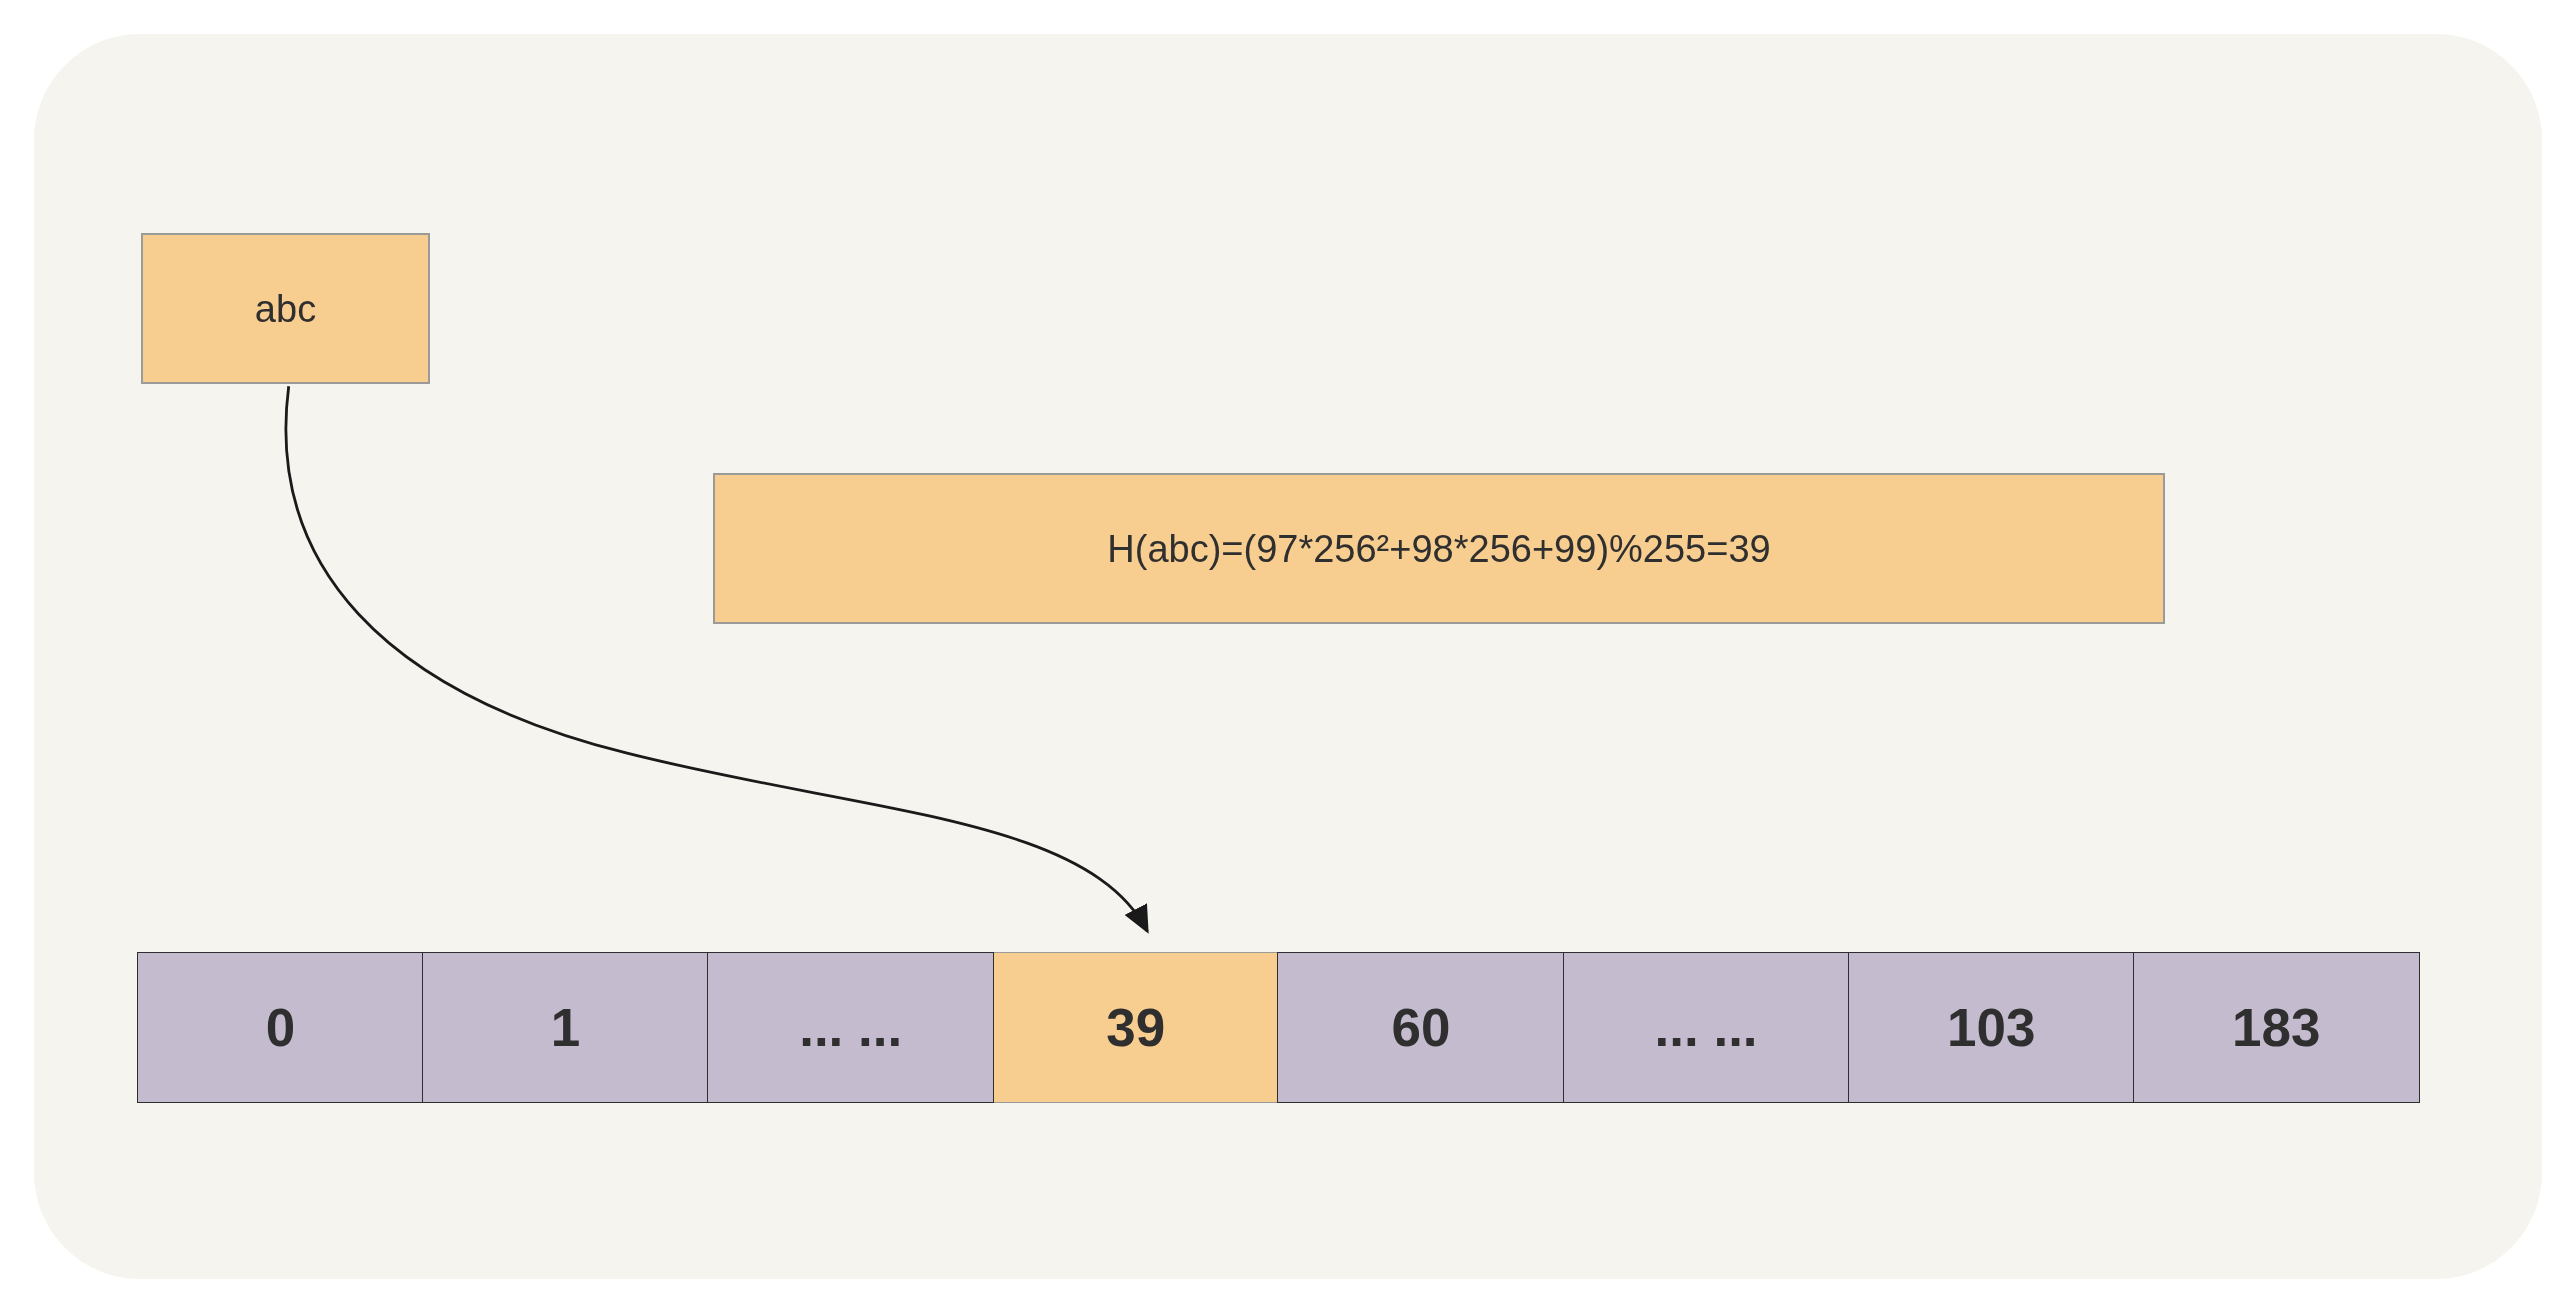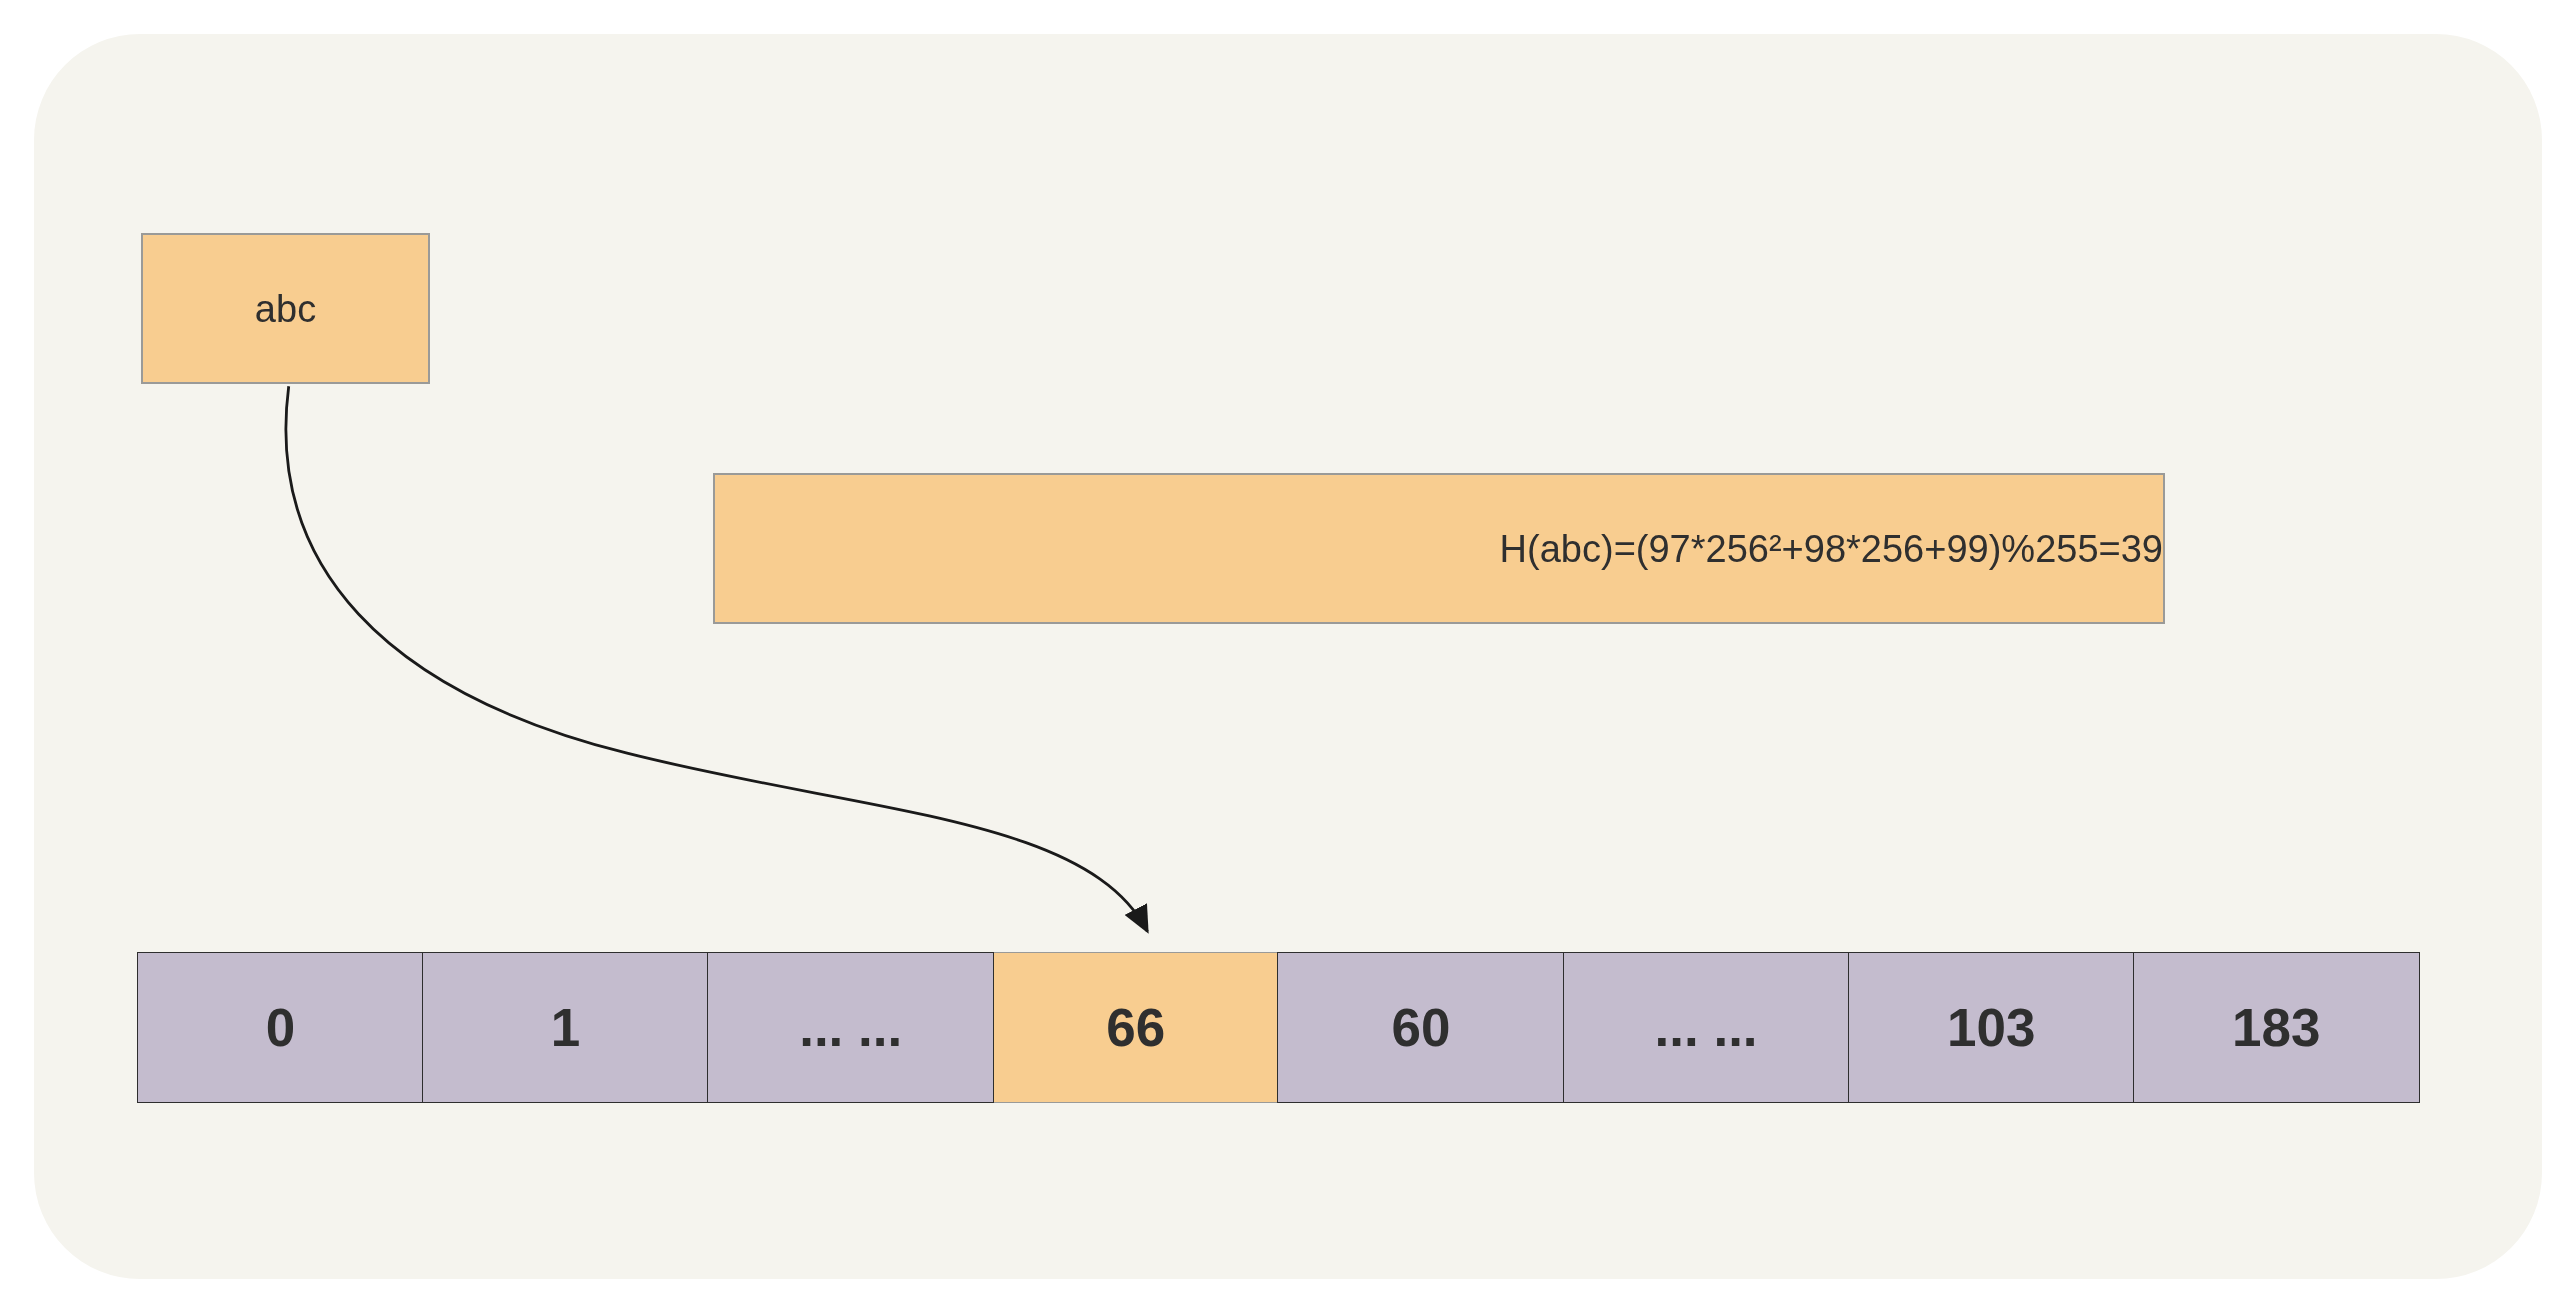--- a/index.html
+++ b/index.html
@@ -35,21 +35,20 @@
     left: 141px;
     top: 233px;
     width: 289px;
     height: 151px;
   }
   .formula-box {
     left: 713px;
     top: 473px;
     width: 1452px;
     height: 151px;
-    justify-content: flex-end;
   }
   .hash-array {
     position: absolute;
     left: 137px;
     top: 952px;
     display: flex;
   }
   .cell {
     position: relative;
     z-index: 2;
@@ -109,21 +108,21 @@
   <div class="cell">
     <span>0</span>
   </div>
   <div class="cell">
     <span>1</span>
   </div>
   <div class="cell">
     <span>... ...</span>
   </div>
   <div class="cell highlight">
-    <span>66</span>
+    <span>39</span>
   </div>
   <div class="cell">
     <span>60</span>
   </div>
   <div class="cell">
     <span>... ...</span>
   </div>
   <div class="cell">
     <span>103</span>
   </div>

